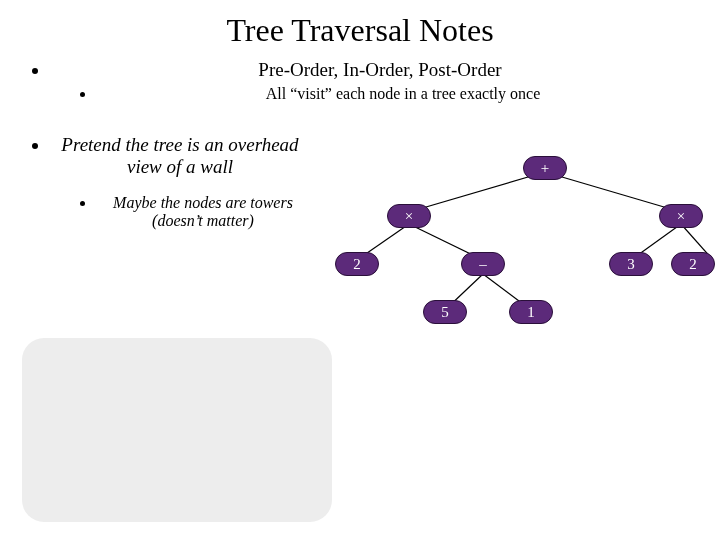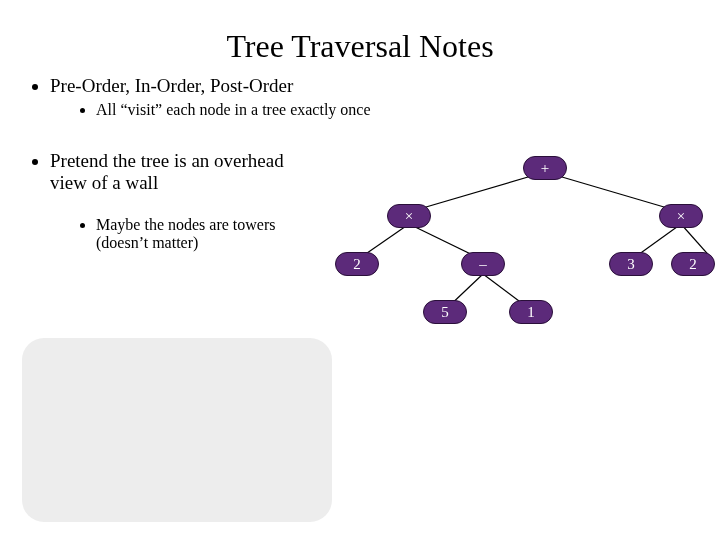--- a/index.html
+++ b/index.html
@@ -9,45 +9,46 @@
     background: #fff;
     font-family: "Times New Roman", Times, serif;
     color: #000;
     position: relative;
     overflow: hidden;
   }
   .title {
     text-align: center;
     font-size: 32px;
     font-weight: normal;
-    padding-top: 28px;
+    padding-top: 12px;
     padding-bottom: 8px;
   }
   .bullets {
     font-size: 19px;
     line-height: 1.35;
     padding-left: 30px;
     padding-right: 10px;
+    text-align: center;
   }
   .lvl1 {
     list-style: disc;
     margin-left: 20px;
     padding-bottom: 6px;
   }
   .lvl2 {
     list-style: disc;
     margin-left: 46px;
     font-size: 16px;
   }
   .sec2 {
     margin-top: 24px;
     width: 320px;
   }
-  .sec2 .lvl1 { line-height: 1.15; }
-  .sec2 .lvl2 { margin-top: 22px; }
+  .sec2 .lvl1 { line-height: 1.15; font-style: italic; }
+  .sec2 .lvl2 { margin-top: 16px; }
   .placeholder {
     position: absolute;
     left: 22px;
     top: 338px;
     width: 310px;
     height: 184px;
     background: #ededed;
     border-radius: 22px;
   }
   .tree {

